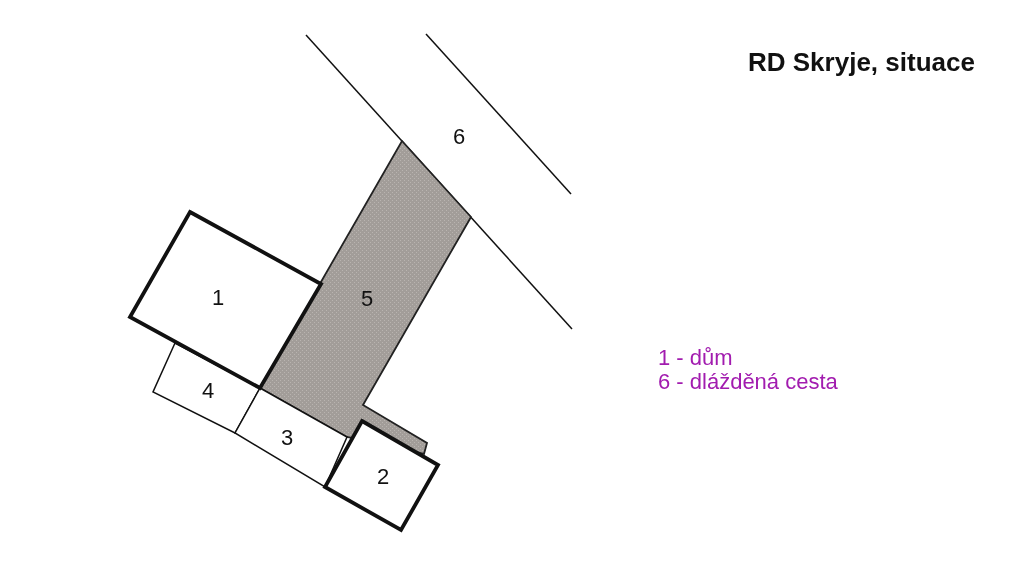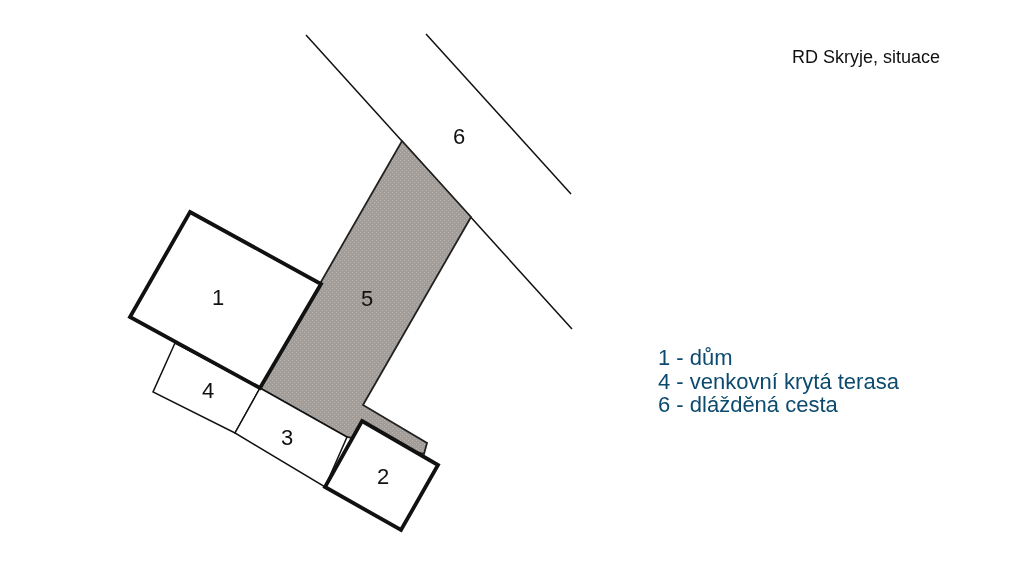--- a/index.html
+++ b/index.html
@@ -21,34 +21,34 @@
     top: 0;
     width: 1024px;
     height: 576px;
   }
   .plan-svg text {
     font-family: "Liberation Sans", sans-serif;
     fill: #111111;
   }
   .page-title {
     position: absolute;
-    left: 792px;
+    left: 748px;
     top: 47px;
-    font-size: 18px;
-    font-weight: normal;
+    font-size: 26px;
+    font-weight: bold;
     color: #111111;
     white-space: nowrap;
   }
   .legend {
     position: absolute;
     left: 658px;
     top: 346px;
     font-size: 22px;
     line-height: 23.5px;
-    color: #0c4a6e;
+    color: #a21caf;
   }
   .legend-item {
     white-space: nowrap;
   }
 </style>
 </head>
 <body>
 
 <div class="canvas">
 
@@ -73,17 +73,16 @@
       <text x="208" y="398" text-anchor="middle" font-size="22">4</text>
       <text x="367" y="306" text-anchor="middle" font-size="22">5</text>
       <text x="459" y="144" text-anchor="middle" font-size="22">6</text>
     </svg>
 
   <div class="page-title">RD Skryje, situace</div>
 
   <div class="legend">
 
   <div class="legend-item">1 - dům</div>
-      <div class="legend-item">4 - venkovní krytá terasa</div>
       <div class="legend-item">6 - dlážděná cesta</div>
     </div>
 
 </div>
 
 </body></html>

